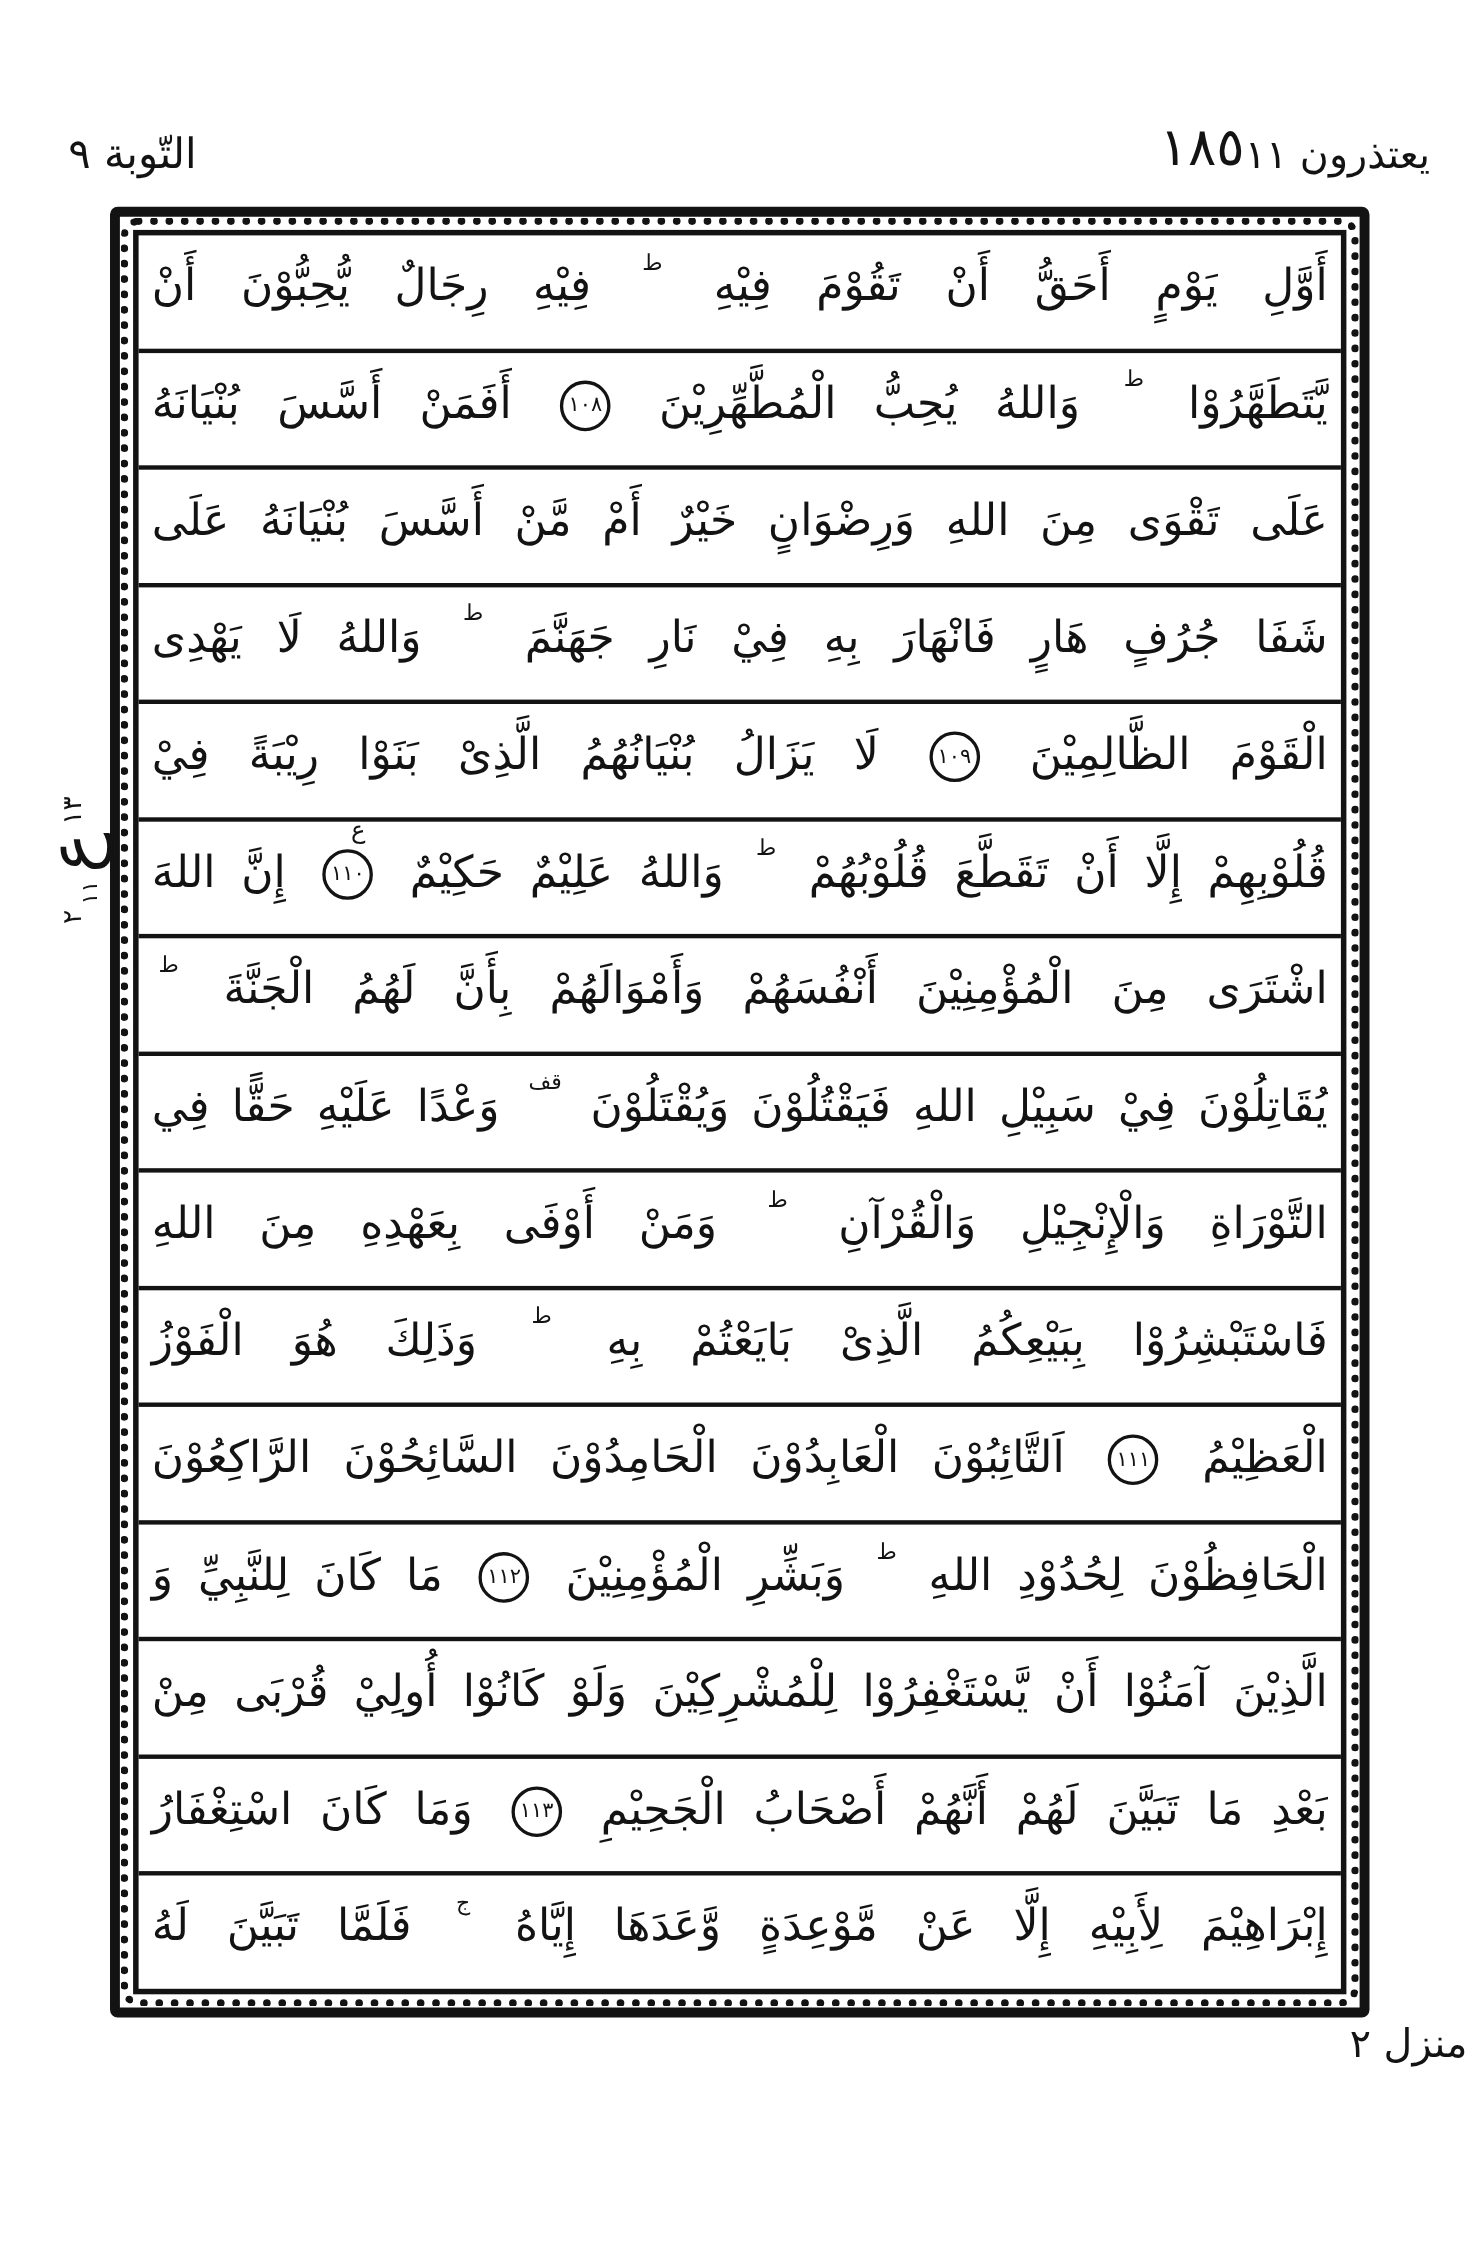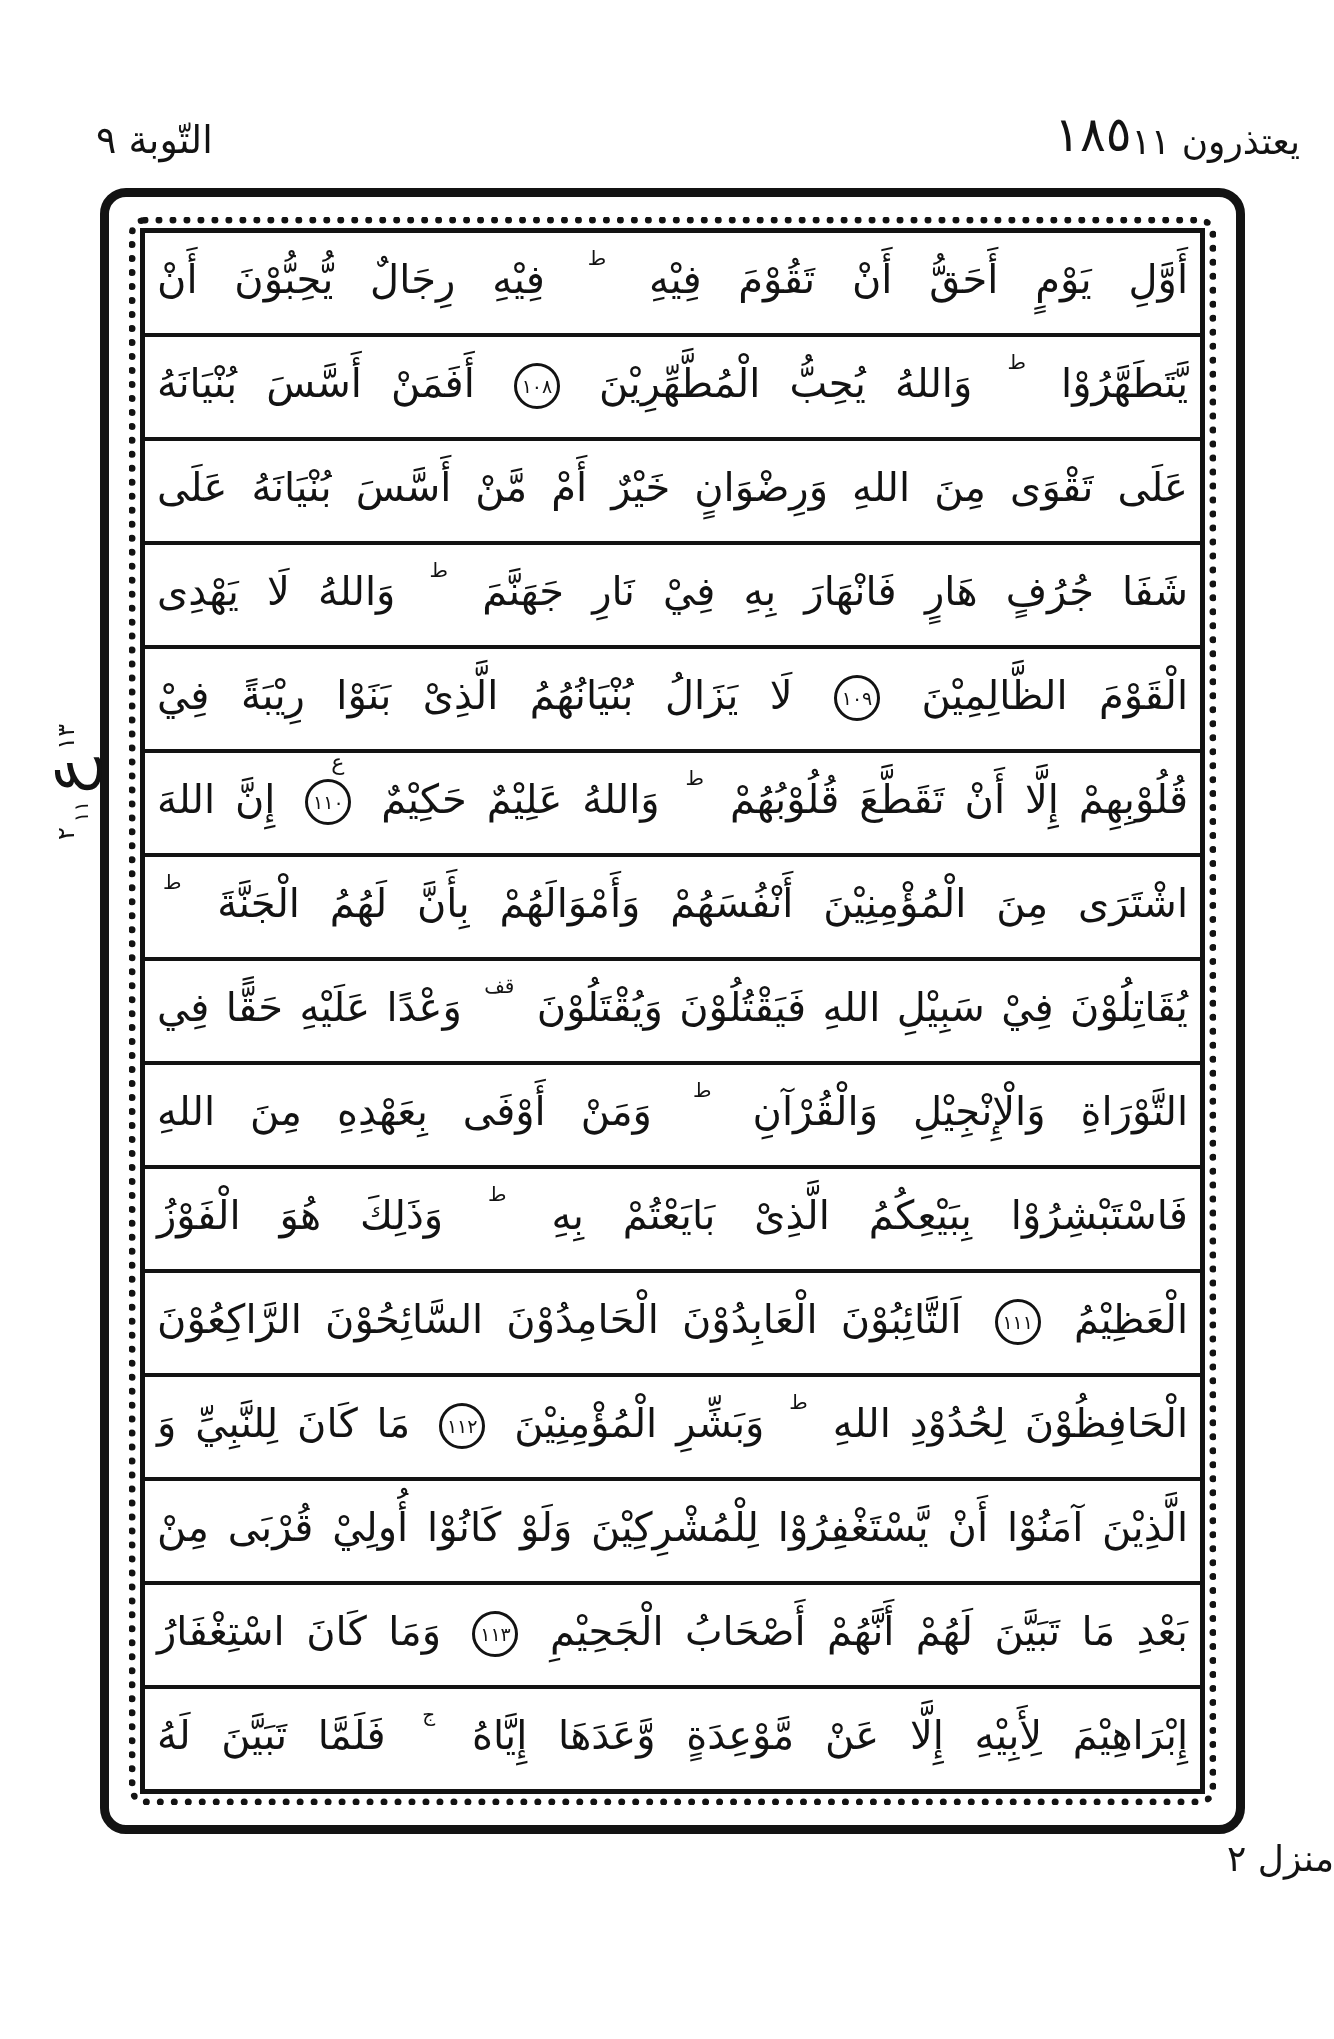--- a/index.html
+++ b/index.html
@@ -9,28 +9,28 @@
     font-family:"DejaVu Sans", sans-serif;
     -webkit-font-smoothing:antialiased;
   }
   .page{position:absolute;inset:0;}
 
   
   .runhead{
     position:absolute;top:86px;left:30px;right:30px;height:76px;
     display:flex;align-items:flex-end;direction:ltr;
   }
-  .runhead .surah{font-size:38px;margin-left:66px;}
+  .runhead .surah{font-size:38px;margin-left:32px;}
   .runhead .pgnum{flex:1;text-align:right;font-size:48px;letter-spacing:6px;}
   .runhead .juz{font-size:36px;margin-right:4px;}
 
   
   .frame-outer{
     position:absolute;left:100px;top:188px;width:1145px;height:1646px;
-    border:9px solid #131313;border-radius:26px;padding:20px;box-sizing:border-box;
+    border:9px solid #131313;border-radius:7px;padding:1px;box-sizing:border-box;
     background:#fff;
   }
   .frame-dots{
     width:100%;height:100%;box-sizing:border-box;
     border:7px dotted #131313;border-radius:16px;padding:4px;
   }
   .frame-inner{
     width:100%;height:100%;box-sizing:border-box;
     border:5px solid #131313;
     display:flex;flex-direction:column;

